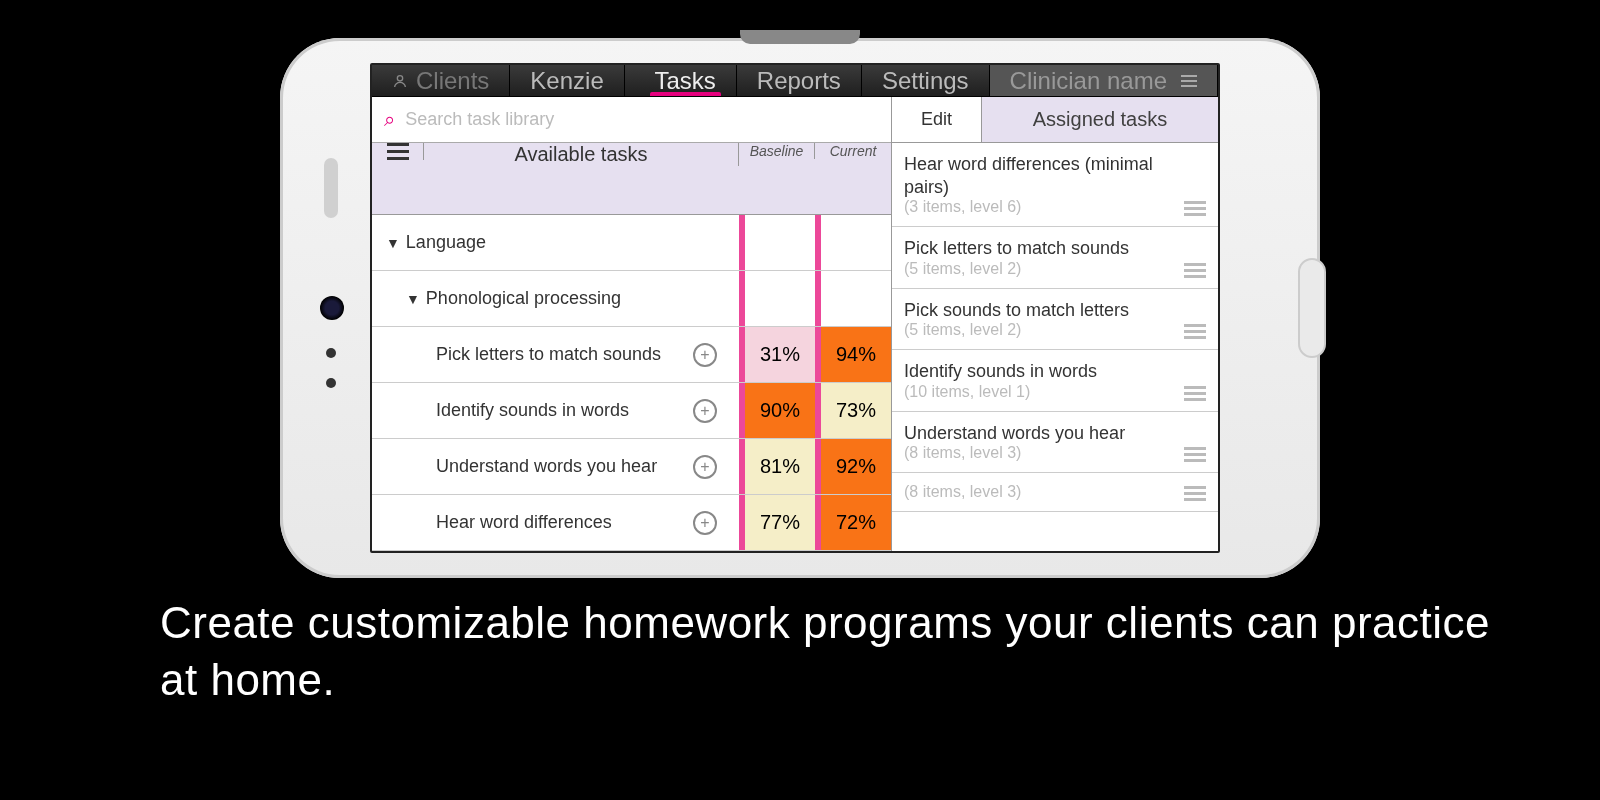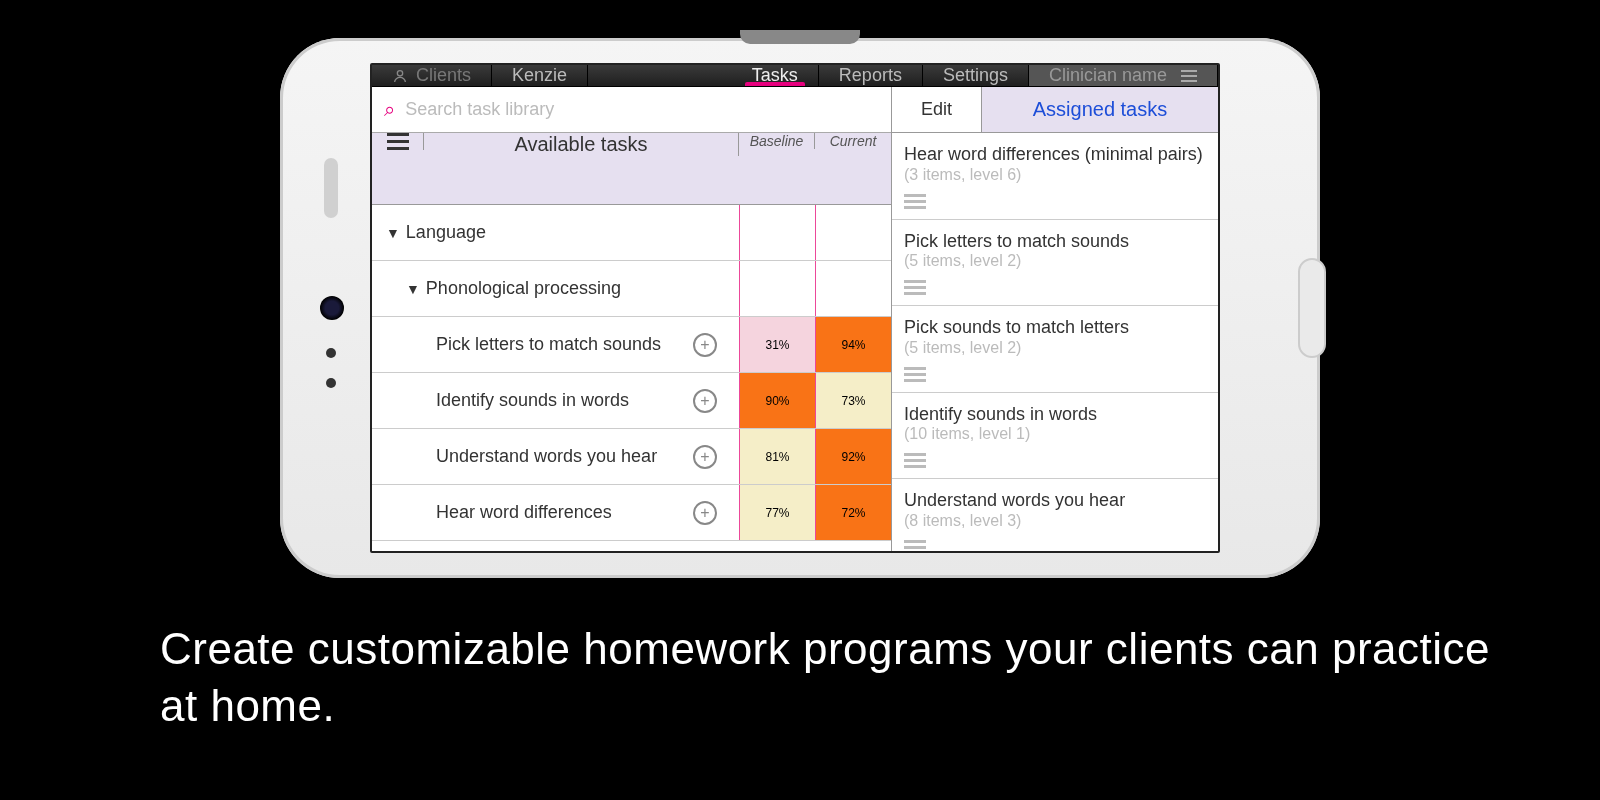--- a/index.html
+++ b/index.html
@@ -33,21 +33,21 @@
     display: flex; flex-direction: column;
     filter: blur(0.4px);
   }
 
   
   .nav {
     display:flex; align-items:stretch;
     background: linear-gradient(#3a3a3a,#1f1f1f);
     height: 44px;
     color:#bbb;
-    font-size:18px;
+    font-size:24px;
     border-bottom:1px solid #000;
   }
   .nav-item { display:flex; align-items:center; gap:8px; padding:0 20px; border-right:1px solid #000; position:relative; cursor:default;}
   .nav-item.dim{color:#777;}
   .nav-item.active{color:#eee;}
   .nav-item.active::after{content:'';position:absolute;left:15%;right:15%;bottom:0;height:4px;background:#e6007e;border-radius:2px 2px 0 0;}
   .nav-item.user{background:#555;color:#999;}
   .nav-spacer{flex:1;}
   .person-icon{width:16px;height:16px;display:inline-block;}
   .ham-nav{display:flex;flex-direction:column;gap:3px;margin-left:6px;}
@@ -73,40 +73,40 @@
   .th-col:last-child{border-right:none;}
 
   .rows{flex:1;overflow:hidden;}
   .row{display:flex;border-bottom:1px solid #ccc;min-height:56px;align-items:stretch;}
   .cell-name{flex:1;display:flex;align-items:center;padding:0 14px;font-size:18px;color:#333;gap:6px;}
   .cell-name.cat{font-weight:500;}
   .cell-name .tri{font-size:14px;}
   .indent1{padding-left:34px;}
   .indent2{padding-left:64px;}
   .plus{width:24px;height:24px;border:2px solid #888;border-radius:50%;display:inline-flex;align-items:center;justify-content:center;color:#888;font-size:16px;margin-left:auto;margin-right:8px;}
-  .cell-val{width:76px;display:flex;align-items:center;justify-content:center;border-left:1px solid #ec4899;font-size:12px;font-weight:500;}
+  .cell-val{width:76px;display:flex;align-items:center;justify-content:center;border-left:6px solid #ec4899;font-size:20px;font-weight:500;}
   .bg-pink{background:#f5d4de;}
   .bg-green{background:#f97316;}
   .bg-yellow{background:#f5eec8;}
 
   
   .right-head{display:flex;height:46px;border-bottom:1px solid #999;}
   .edit-btn{width:90px;display:flex;align-items:center;justify-content:center;border-right:1px solid #999;font-size:18px;color:#333;}
-  .assigned{flex:1;display:flex;align-items:center;justify-content:center;background:#e6e0f0;font-size:20px;color:#1d4ed8;}
+  .assigned{flex:1;display:flex;align-items:center;justify-content:center;background:#e6e0f0;font-size:20px;color:#404040;}
   .assigned-list{flex:1;}
-  .arow{display:flex;border-bottom:1px solid #ccc;padding:10px 12px;align-items:flex-start;gap:10px;flex-direction:column;}
+  .arow{display:flex;border-bottom:1px solid #ccc;padding:10px 12px;align-items:flex-end;gap:10px;}
   .arow .txt{flex:1;}
   .arow .ttl{font-size:18px;color:#333;line-height:1.25;}
   .arow .sub{font-size:16px;color:#bbb;}
   .drag{display:flex;flex-direction:column;gap:3px;}
   .drag span{display:block;width:22px;height:3px;background:#bbb;}
 
   
   .caption{
-    position:absolute; left:160px; right:100px; top:620px;
+    position:absolute; left:160px; right:100px; top:594px;
     color:#fff; font-size:44px; line-height:1.3; letter-spacing:0.5px;
   }
 </style>
 </head>
 <body>
 
 <div class="phone">
   <div class="top-notch"></div>
   <div class="camera"></div>
   <div class="speaker"></div>

